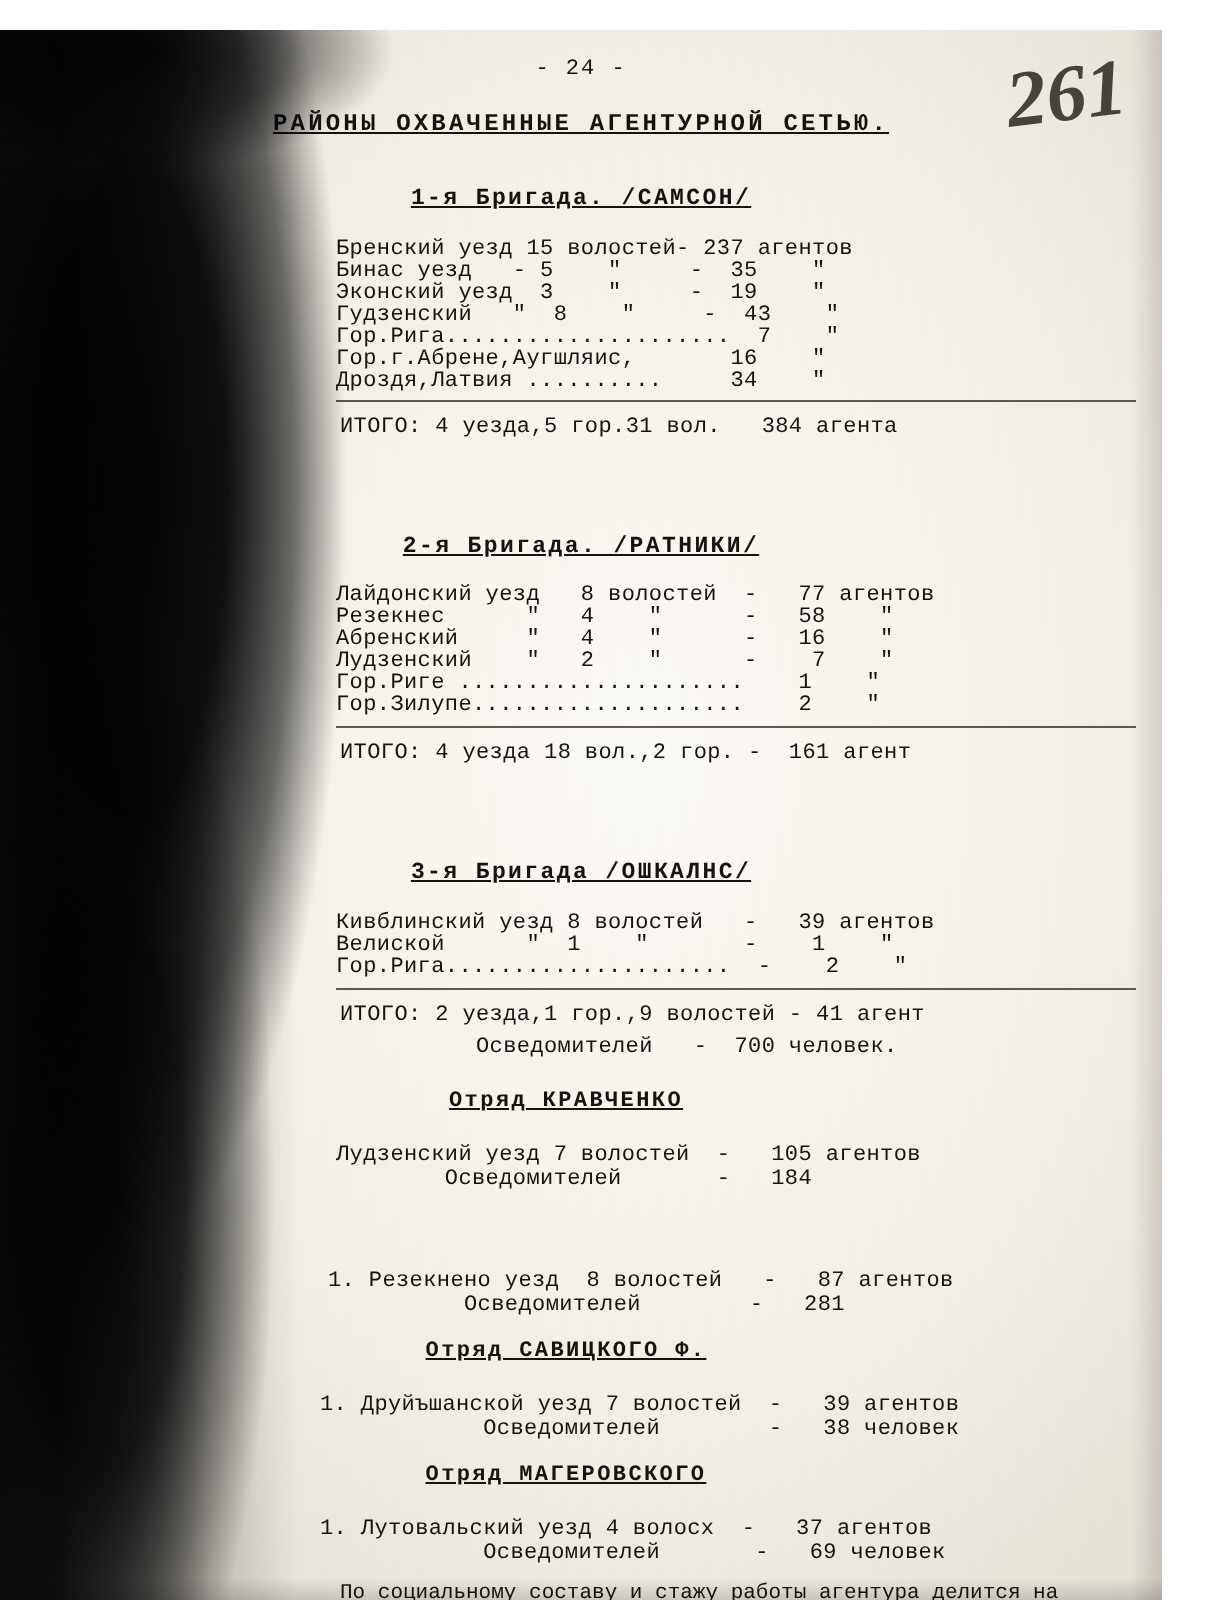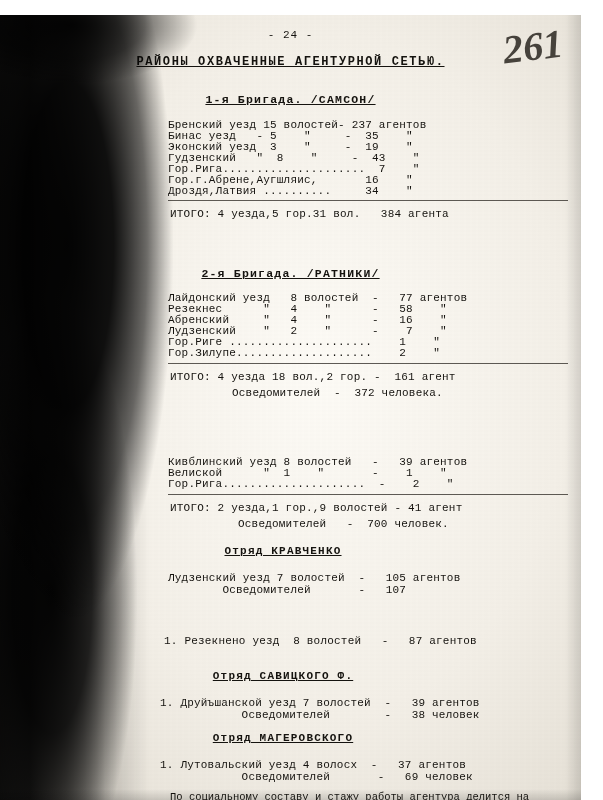--- a/index.html
+++ b/index.html
@@ -172,34 +172,35 @@
 
     <div class="brigade-head" style="top:252px;">2-я Бригада.  /РАТНИКИ/</div>
     <div class="line" style="top:277px; left:168px;">Лайдонский уезд   8 волостей  -   77 агентов</div>
     <div class="line" style="top:288px; left:168px;">Резекнес      "   4    "      -   58    "</div>
     <div class="line" style="top:299px; left:168px;">Абренский     "   4    "      -   16    "</div>
     <div class="line" style="top:310px; left:168px;">Лудзенский    "   2    "      -    7    "</div>
     <div class="line" style="top:321px; left:168px;">Гор.Риге .....................    1    "</div>
     <div class="line" style="top:332px; left:168px;">Гор.Зилупе....................    2    "</div>
     <div class="rule" style="top:348px; left:168px; width:400px;"></div>
     <div class="line" style="top:356px; left:170px;">ИТОГО: 4 уезда 18 вол.,2 гор. -  161 агент</div>
-    <div class="line" style="top:372px; left:232px;">Осведомителей  -  372 человека.</div>
-
+
+    <div class="brigade-head" style="top:415px;">3-я Бригада  /ОШКАЛНС/</div>
     <div class="line" style="top:441px; left:168px;">Кивблинский уезд 8 волостей   -   39 агентов</div>
     <div class="line" style="top:452px; left:168px;">Велиской      "  1    "       -    1    "</div>
     <div class="line" style="top:463px; left:168px;">Гор.Рига.....................  -    2    "</div>
     <div class="rule" style="top:479px; left:168px; width:400px;"></div>
     <div class="line" style="top:487px; left:170px;">ИТОГО: 2 уезда,1 гор.,9 волостей - 41 агент</div>
     <div class="line" style="top:503px; left:238px;">Осведомителей   -  700 человек.</div>
 
     <div class="unit-head" style="top:530px;">Отряд КРАВЧЕНКО</div>
     <div class="line" style="top:557px; left:168px;">Лудзенский уезд 7 волостей  -   105 агентов</div>
-    <div class="line" style="top:569px; left:168px;">        Осведомителей       -   107</div>
+    <div class="line" style="top:569px; left:168px;">        Осведомителей       -   184</div>
 
     <div class="line" style="top:620px; left:164px;">1. Резекнено уезд  8 волостей   -   87 агентов</div>
+    <div class="line" style="top:632px; left:164px;">          Осведомителей        -   281</div>
 
     <div class="unit-head" style="top:655px;">Отряд САВИЦКОГО Ф.</div>
     <div class="line" style="top:682px; left:160px;">1. Друйъшанской уезд 7 волостей  -   39 агентов</div>
     <div class="line" style="top:694px; left:160px;">            Осведомителей        -   38 человек</div>
 
     <div class="unit-head" style="top:717px;">Отряд МАГЕРОВСКОГО</div>
     <div class="line" style="top:744px; left:160px;">1. Лутовальский уезд 4 волосх  -   37 агентов</div>
     <div class="line" style="top:756px; left:160px;">            Осведомителей       -   69 человек</div>
 
     <div class="footnote" style="top:776px;">По социальному составу и стажу работы агентура делится на следующие:</div>

